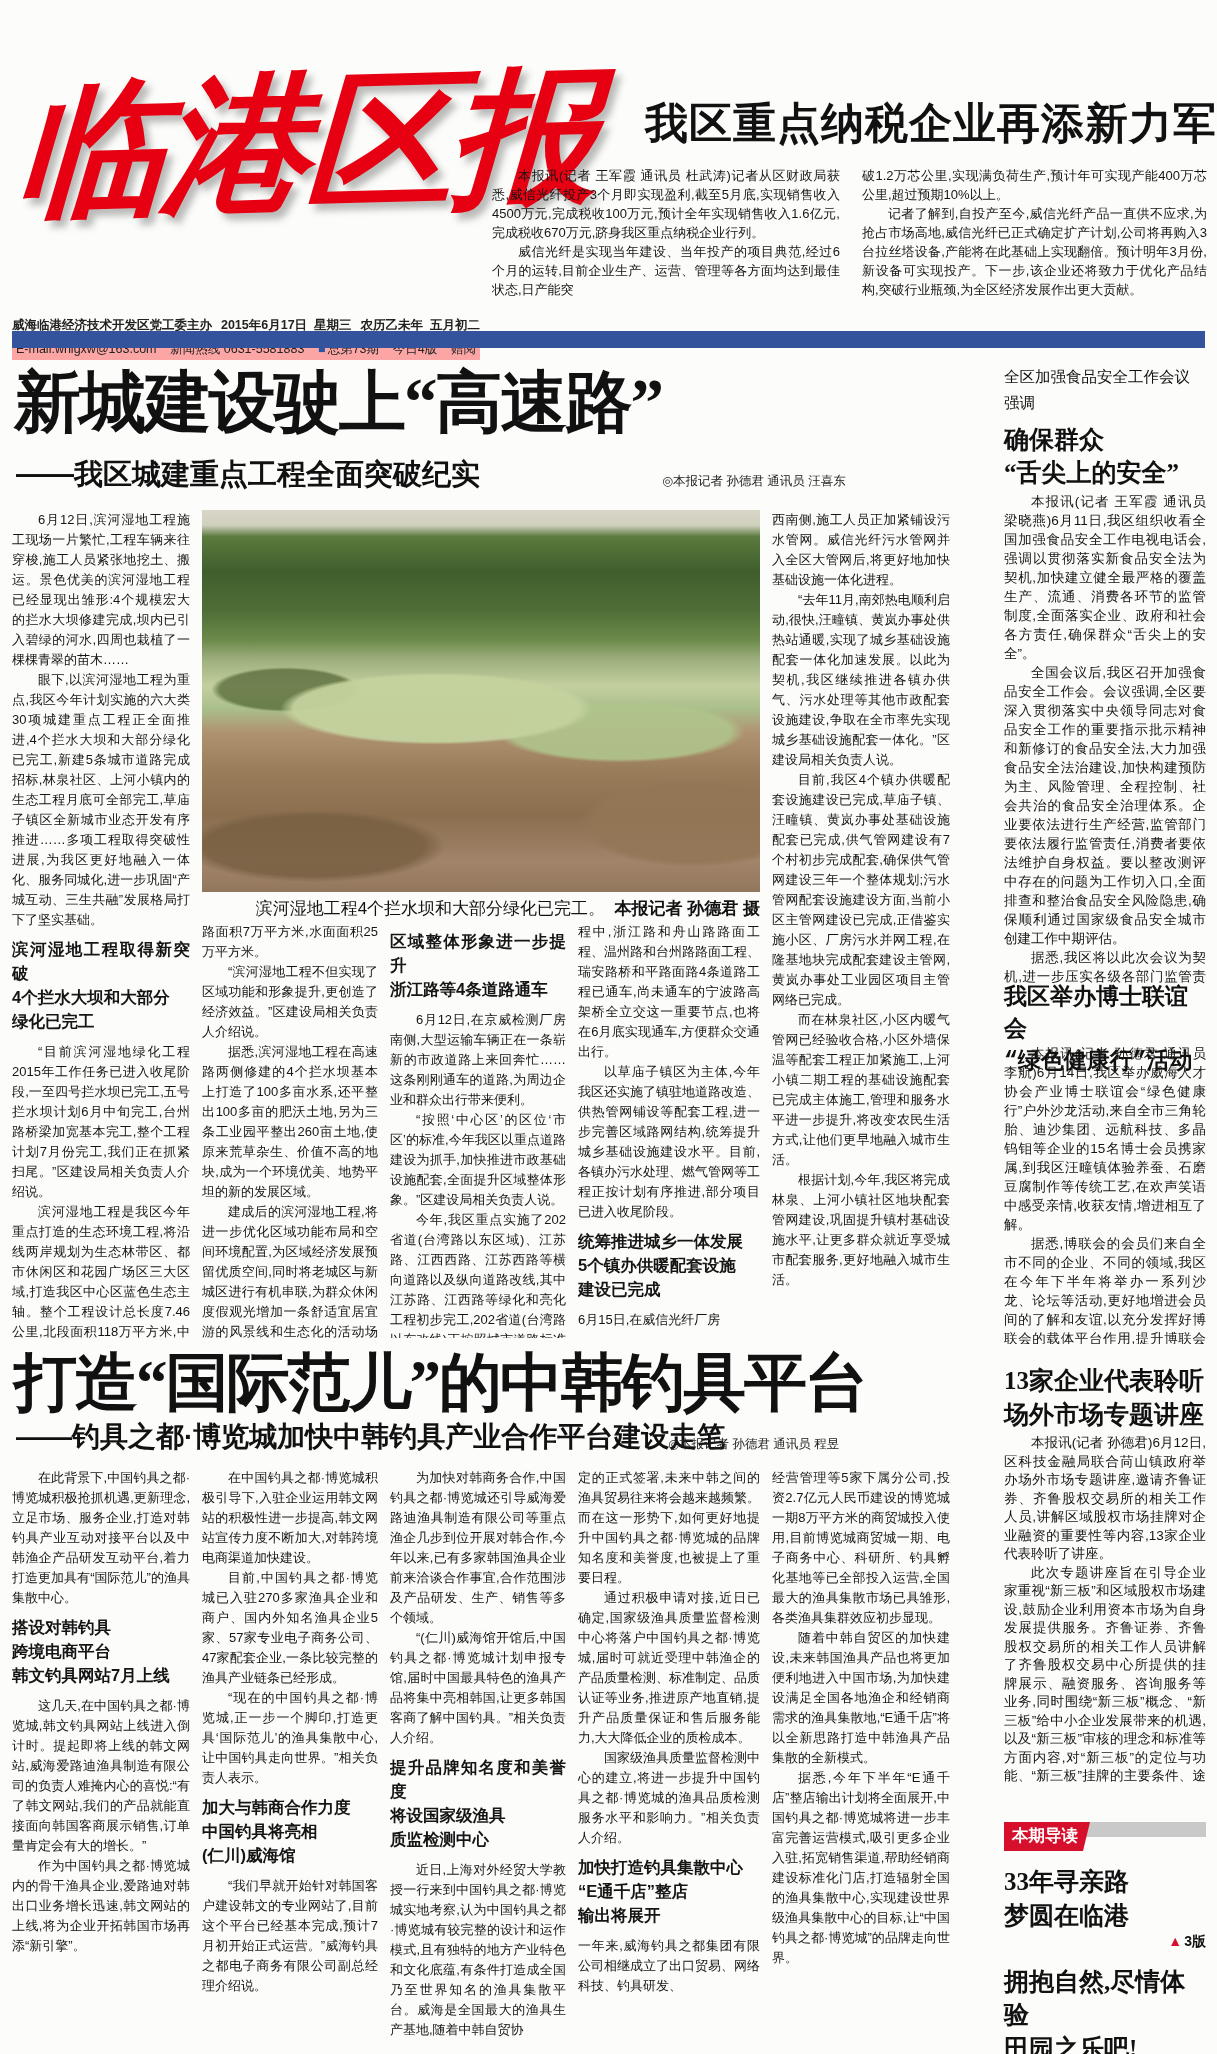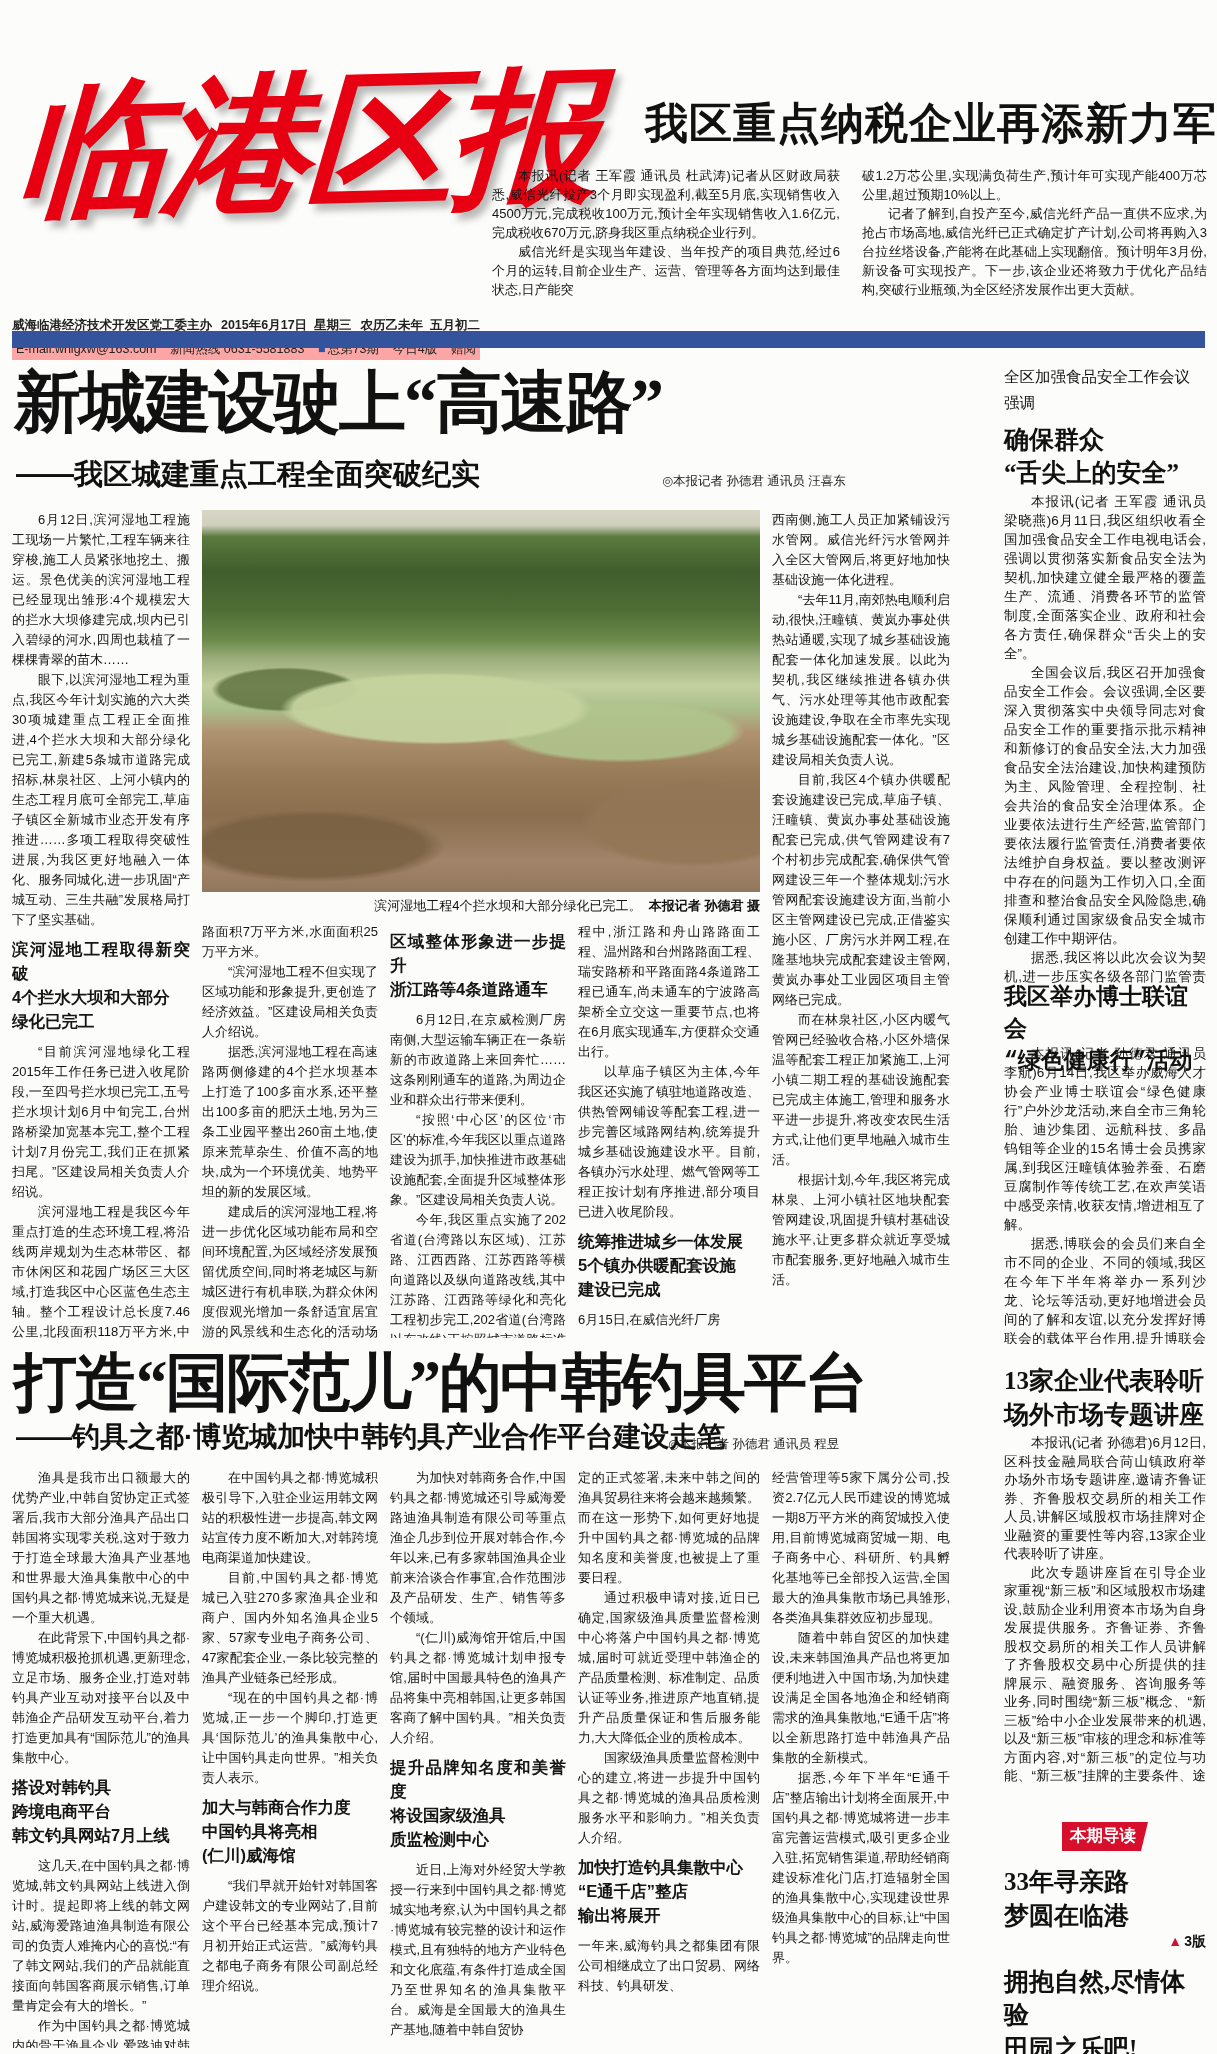--- a/index.html
+++ b/index.html
@@ -44,35 +44,35 @@
   
   #photo{left:202px;top:510px;width:558px;height:382px;
     background:
       radial-gradient(260px 60px at 42% 52%, rgba(196,210,158,.95) 55%, rgba(196,210,158,0) 60%),
       radial-gradient(200px 50px at 75% 58%, rgba(176,196,140,.9) 55%, rgba(176,196,140,0) 62%),
       radial-gradient(120px 36px at 15% 47%, rgba(90,110,60,.8) 55%, rgba(90,110,60,0) 62%),
       radial-gradient(180px 70px at 88% 82%, rgba(146,118,86,.9) 55%, rgba(146,118,86,0) 63%),
       radial-gradient(220px 60px at 20% 88%, rgba(120,95,66,.85) 50%, rgba(120,95,66,0) 60%),
       linear-gradient(180deg,#d9d6c8 0%,#cfd0bd 4%,#5a7a3e 7%,#3f5e2c 16%,#4e6d36 26%,#6b8a4a 34%,
         #9dae7d 39%,#c3cf9e 46%,#aabf8b 52%,#b09472 58%,#9a7d5a 68%,#8a6e4e 80%,#a1846a 92%,#93775c 100%);}
-  #caption{left:202px;top:897px;width:558px;font-size:13px;text-align:right;color:#111;}
+  #caption{left:202px;top:897px;width:558px;font-size:17px;text-align:right;color:#111;}
   #caption b{font-weight:bold;}
   
   .side{left:1004px;width:202px;}
   #sb-kicker{top:364px;font-size:15.5px;line-height:1.65;color:#111;}
   #sb-title1{top:424px;font-size:25px;font-weight:900;line-height:1.3;}
   #sb-body1{top:492px;height:492px;font-size:13.5px;line-height:19px;}
   #sb-title2{top:982px;font-size:23px;font-weight:900;line-height:1.4;
     font-family:Liberation Mono, monospace;}
   #sb-body2{top:1044px;height:300px;font-size:13.5px;line-height:19px;}
   #sb-title3{top:1364px;font-size:25px;font-weight:900;line-height:1.35;}
   #sb-body3{top:1434px;height:352px;font-size:13.5px;line-height:18.5px;}
   
   #guide{left:1004px;top:1822px;width:202px;}
-  #guide-bar{display:flex;align-items:center;flex-direction:column;}
+  #guide-bar{display:flex;align-items:flex-start;}
   #guide-tab{background:#d6102c;color:#fff;font-weight:900;font-size:16.5px;padding:3px 12px 4px 8px;
     clip-path:polygon(0 0,100% 0,calc(100% - 7px) 100%,0 100%);}
   #guide-gray{flex:1;height:15px;background:#c9c9c9;margin-left:-4px;}
   .g-title{font-size:25px;font-weight:900;line-height:1.35;margin-top:14px;}
   .g-page{text-align:right;font-size:14px;font-weight:bold;}
   .g-page .tri{color:#d6102c;margin-right:2px;}
   
   #fish-title{left:14px;top:1346px;width:905px;font-size:63px;font-weight:900;letter-spacing:-2px;line-height:1.2;}
   #fish-sub{left:16px;top:1418px;font-size:28px;font-weight:900;}
   #fish-byline{left:668px;top:1436px;font-size:12.5px;color:#222;}
@@ -220,21 +220,20 @@
 
     </div>
   </div>
 
   <div id="fish-title" class="abs serif">打造“国际范儿”的中韩钓具平台</div>
   <div id="fish-sub" class="abs">——钓具之都·博览城加快中韩钓具产业合作平台建设走笔</div>
   <div id="fish-byline" class="abs">◎本报记者 孙德君 通讯员 程昱</div>
 
   <div id="f-c1" class="abs newscol">
     <div>
-        <p>渔具是我市出口额最大的优势产业,中韩自贸协定正式签署后,我市大部分渔具产品出口韩国将实现零关税,这对于致力于打造全球最大渔具产业基地和世界最大渔具集散中心的中国钓具之都·博览城来说,无疑是一个重大机遇。</p>
         <p>在此背景下,中国钓具之都·博览城积极抢抓机遇,更新理念,立足市场、服务企业,打造对韩钓具产业互动对接平台以及中韩渔企产品研发互动平台,着力打造更加具有“国际范儿”的渔具集散中心。</p>
       </div>
     <div class="subhead">搭设对韩钓具
 跨境电商平台
 韩文钓具网站7月上线</div>
     <div>
         <p>这几天,在中国钓具之都·博览城,韩文钓具网站上线进入倒计时。提起即将上线的韩文网站,威海爱路迪渔具制造有限公司的负责人难掩内心的喜悦:“有了韩文网站,我们的产品就能直接面向韩国客商展示销售,订单量肯定会有大的增长。”</p>
         <p>作为中国钓具之都·博览城内的骨干渔具企业,爱路迪对韩出口业务增长迅速,韩文网站的上线,将为企业开拓韩国市场再添“新引擎”。</p>
       </div>
   </div>

